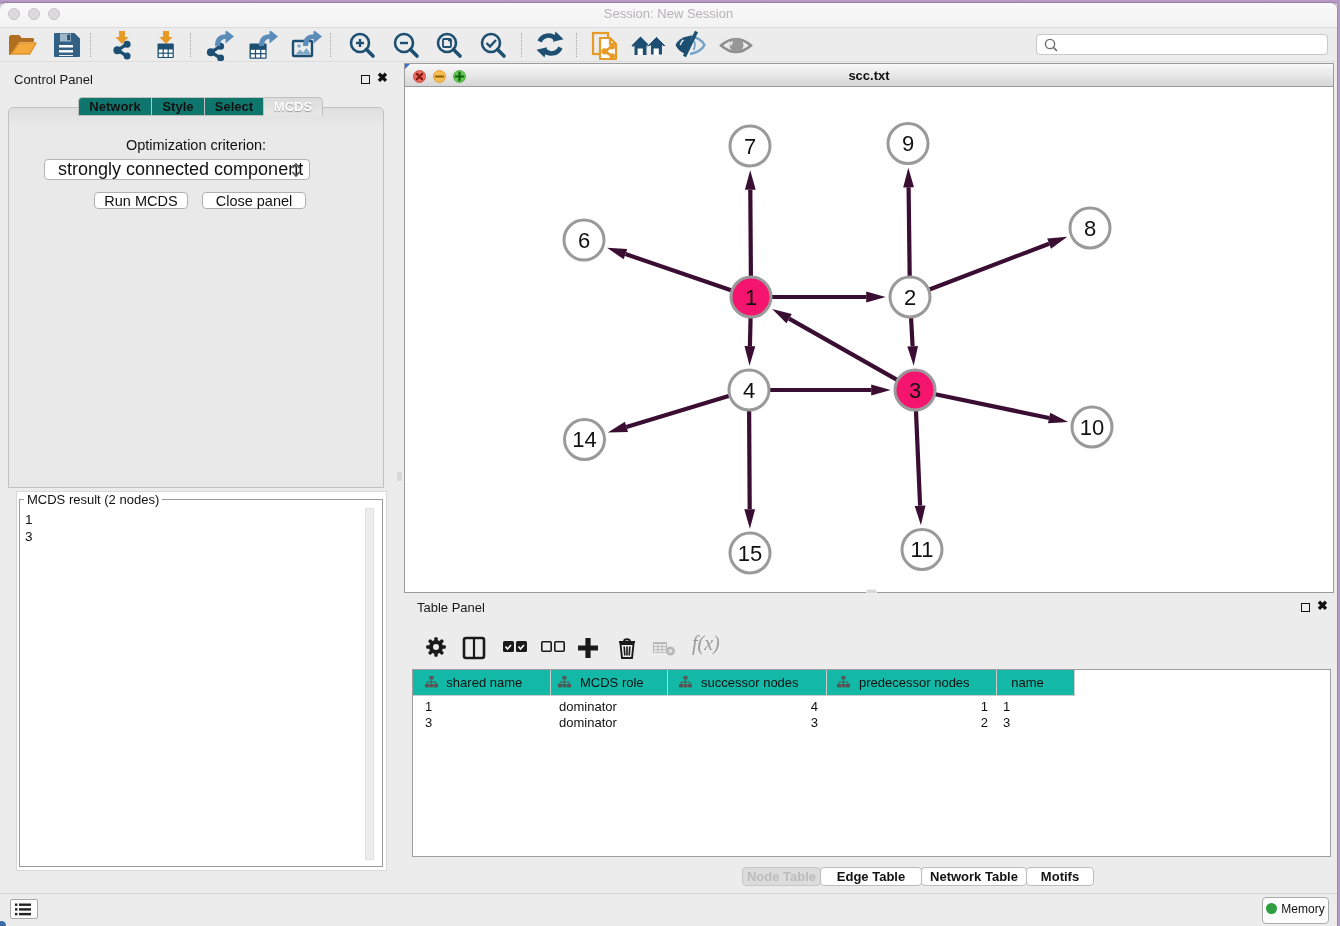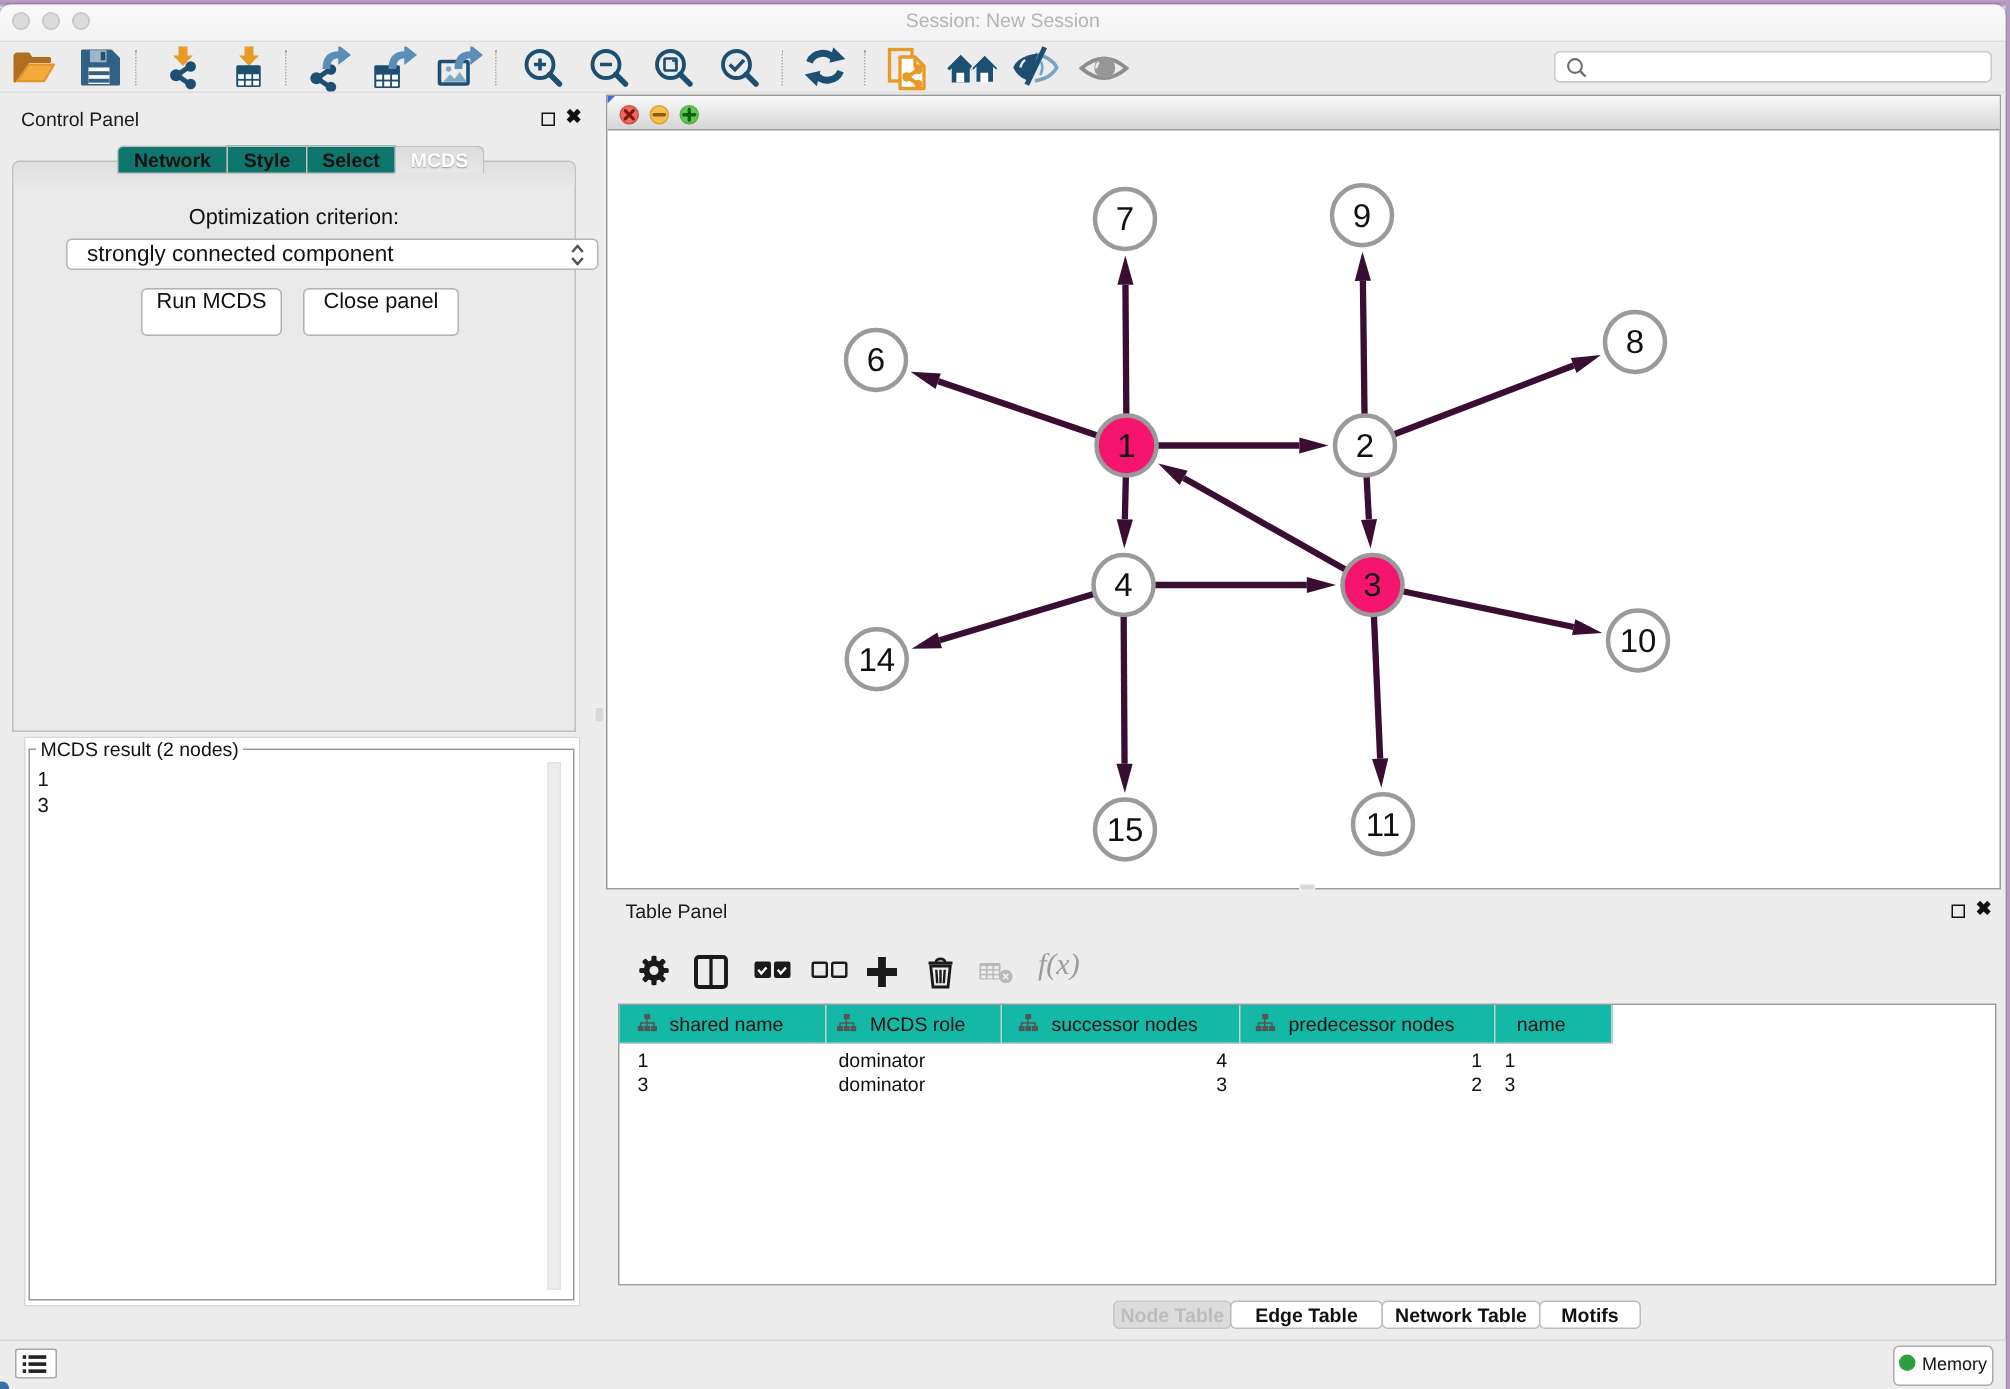--- a/index.html
+++ b/index.html
@@ -24,24 +24,24 @@
 #cpTitle { position:absolute; left:14px; top:72px; font-size:13px; color:#1a1a1a; }
 .tab { position:absolute; top:97px; height:19px; background:#0f766e;
   border:1px solid #c0c0c0; font-size:13px; font-weight:bold; text-align:center; color:#111;
   line-height:18px; }
 #cpPane { position:absolute; left:8px; top:107px; width:376px; height:381px;
   background:#e9e9e9; border:1px solid #c0c0c0; border-radius:5px 5px 0 0; }
 #cpPane .strip { position:absolute; left:0; top:0; width:100%; height:16px;
   background:linear-gradient(#dfdfdf,#e7e7e7); border-radius:5px 5px 0 0; }
 #optLabel { position:absolute; left:0; top:137px; width:392px; text-align:center;
   font-size:14.5px; color:#111; }
-#combo { position:absolute; left:44px; top:159px; width:355px; height:21px;
+#combo { position:absolute; left:44px; top:159px; width:266px; height:21px;
   background:#fff; border:1px solid #b4b4b4; border-radius:4px;
-  font-size:15px; line-height:19px; padding-left:13px; color:#111; }
-.btn { position:absolute; top:192px; height:32px; background:#fff;
+  font-size:18px; line-height:19px; padding-left:13px; color:#111; }
+.btn { position:absolute; top:192px; height:17px; background:#fff;
   border:1px solid #b0b0b0; border-radius:4px; font-size:14.5px; color:#111;
   text-align:center; line-height:17px; }
 #resPanel { position:absolute; left:16px; top:491px; width:371px; height:380px;
   background:#fff; border:1px solid #d8d8d8; }
 #fieldset { position:absolute; left:2px; top:7px; width:364px; height:368px;
   border:1px solid #9a9a9a; }
 #legend { position:absolute; left:4px; top:-8px; background:#fff;
   font-size:13px; color:#111; padding:0 3px; }
 #resScroll { position:absolute; left:345px; top:8px; width:9px; height:352px;
   background:#ededed; border:1px solid #e2e2e2; }
@@ -277,20 +277,21 @@
   <div class="mac" style="left:27.5px; background:#f5bf4f; border:1px solid #dfa032;">
       <svg width="13" height="13" viewBox="0 0 13 13" style="position:absolute;left:-1px;top:-1px">
         <line x1="3" y1="6.5" x2="10" y2="6.5" stroke="#8a5d07" stroke-width="2.2" stroke-linecap="round"></line>
       </svg>
     </div>
   <div class="mac" style="left:47.5px; background:#61c555; border:1px solid #58b147;">
       <svg width="13" height="13" viewBox="0 0 13 13" style="position:absolute;left:-1px;top:-1px">
         <path d="M6.5 2.8 V10.2 M2.8 6.5 H10.2" stroke="#12600e" stroke-width="2.2" stroke-linecap="round"></path>
       </svg>
     </div>
+  <div class="txt">scc.txt</div>
 </div>
 <div id="corner"></div>
 <svg width="928" height="505" viewBox="405 87 928 505" style="position:absolute; left:405px; top:87px;" font-family="Liberation Sans, sans-serif">
 <line x1="750.9" y1="277.5" x2="750.3" y2="189.8" stroke="#3a0d33" stroke-width="4.2"></line>
 <polygon points="750.2,170.3 755.7,189.8 744.9,189.8" fill="#3a0d33"></polygon>
 <line x1="732.5" y1="290.7" x2="625.5" y2="254.1" stroke="#3a0d33" stroke-width="4.2"></line>
 <polygon points="607.0,247.8 627.2,249.0 623.7,259.3" fill="#3a0d33"></polygon>
 <line x1="770.5" y1="297.0" x2="866.2" y2="297.0" stroke="#3a0d33" stroke-width="4.2"></line>
 <polygon points="885.7,297.0 866.2,302.4 866.2,291.6" fill="#3a0d33"></polygon>
 <line x1="750.6" y1="316.5" x2="749.9" y2="346.2" stroke="#3a0d33" stroke-width="4.2"></line>

